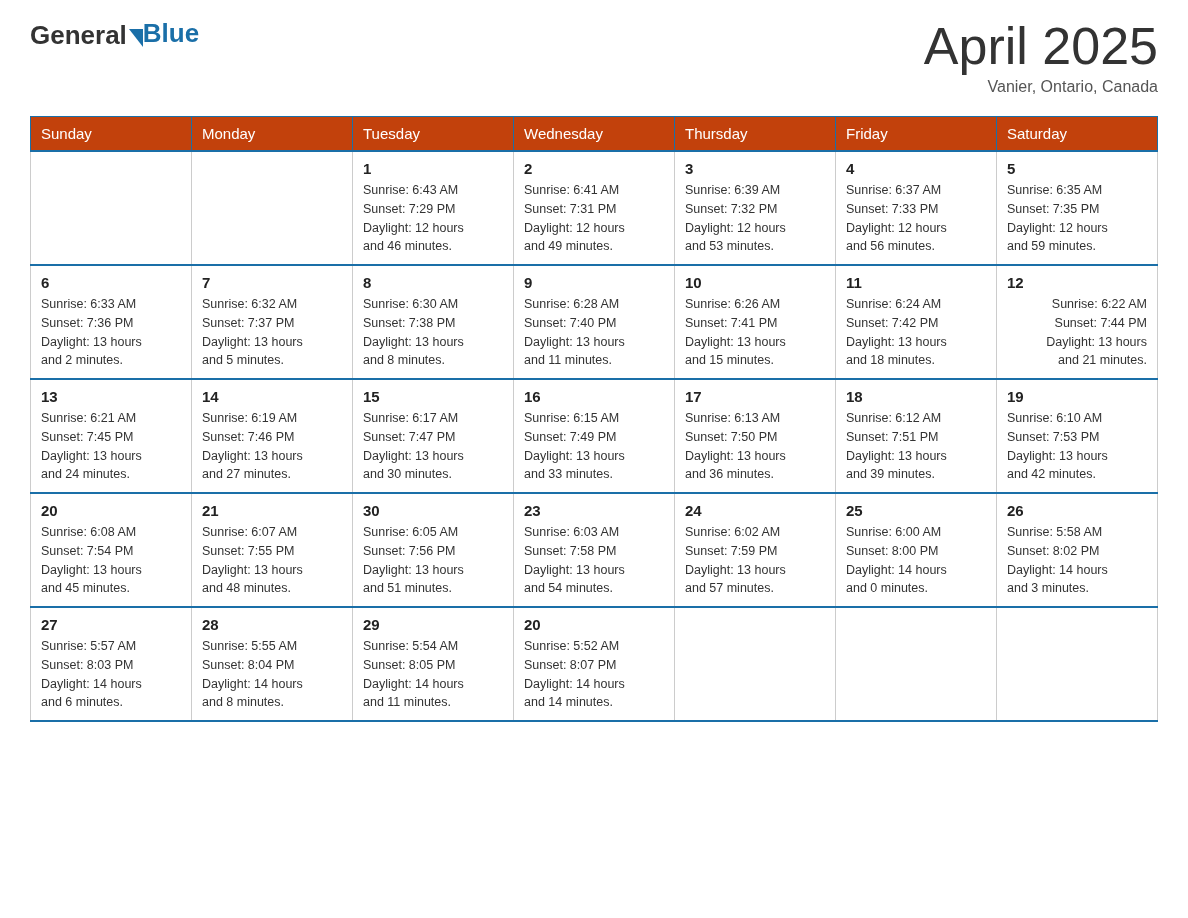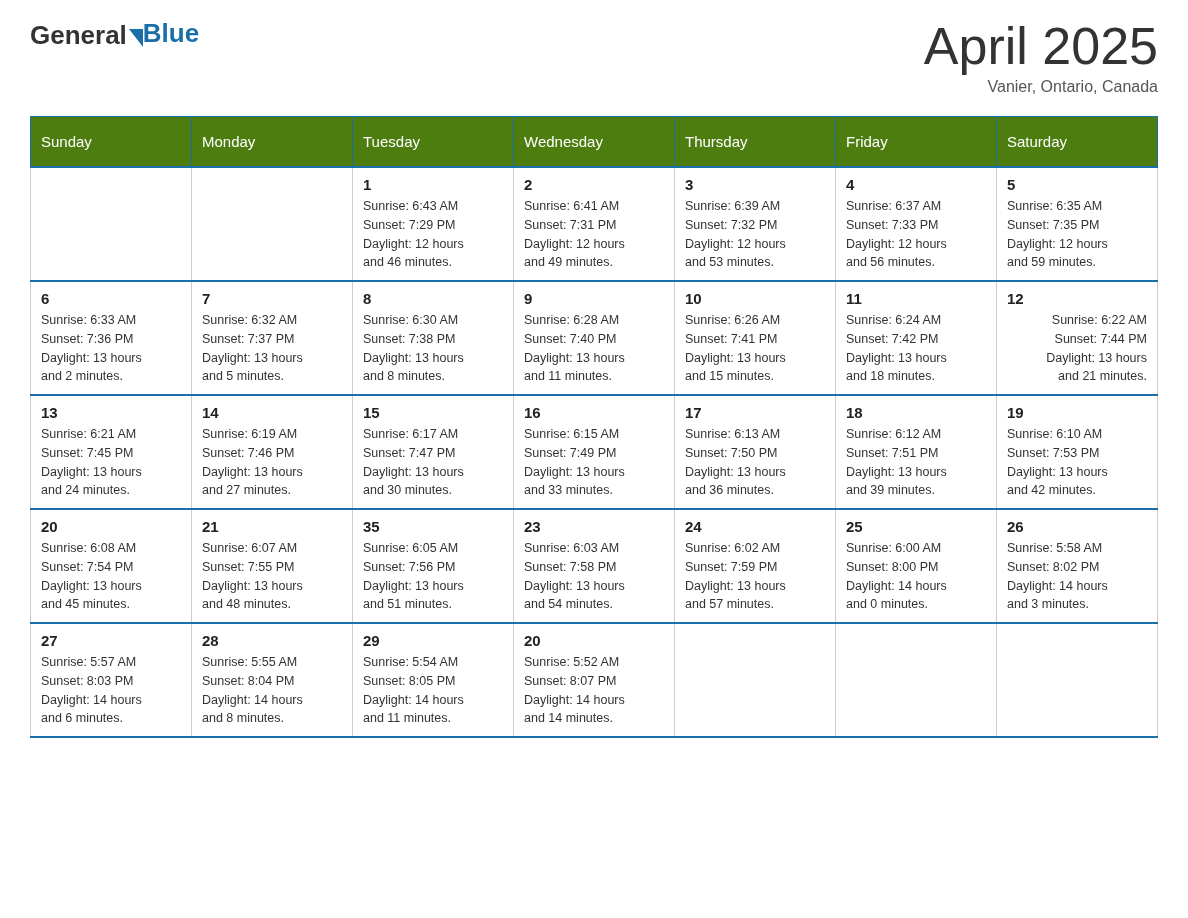--- a/index.html
+++ b/index.html
@@ -55,23 +55,23 @@
     .location {
       font-size: 16px;
       color: #555;
       margin-top: 6px;
     }
     .calendar-table {
       width: 100%;
       border-collapse: collapse;
     }
     .calendar-table th {
-      background-color: #4d7c0f;
+      background-color: #c2410c;
       color: #fff;
-      padding: 16px 10px;
+      padding: 8px 10px;
       font-size: 15px;
       font-weight: normal;
       text-align: left;
       border: 1px solid #1a6fa8;
     }
     .calendar-table td {
       vertical-align: top;
       padding: 8px 10px;
       border: 1px solid #ccc;
       width: calc(100% / 7);
@@ -278,21 +278,21 @@
 and 45 minutes.</div>
         </td>
         <td>
           <div class="day-number">21</div>
           <div class="day-info" style="white-space: pre-line;">Sunrise: 6:07 AM
 Sunset: 7:55 PM
 Daylight: 13 hours
 and 48 minutes.</div>
         </td>
         <td>
-          <div class="day-number">35</div>
+          <div class="day-number">30</div>
           <div class="day-info" style="white-space: pre-line;">Sunrise: 6:05 AM
 Sunset: 7:56 PM
 Daylight: 13 hours
 and 51 minutes.</div>
         </td>
         <td>
           <div class="day-number">23</div>
           <div class="day-info" style="white-space: pre-line;">Sunrise: 6:03 AM
 Sunset: 7:58 PM
 Daylight: 13 hours

